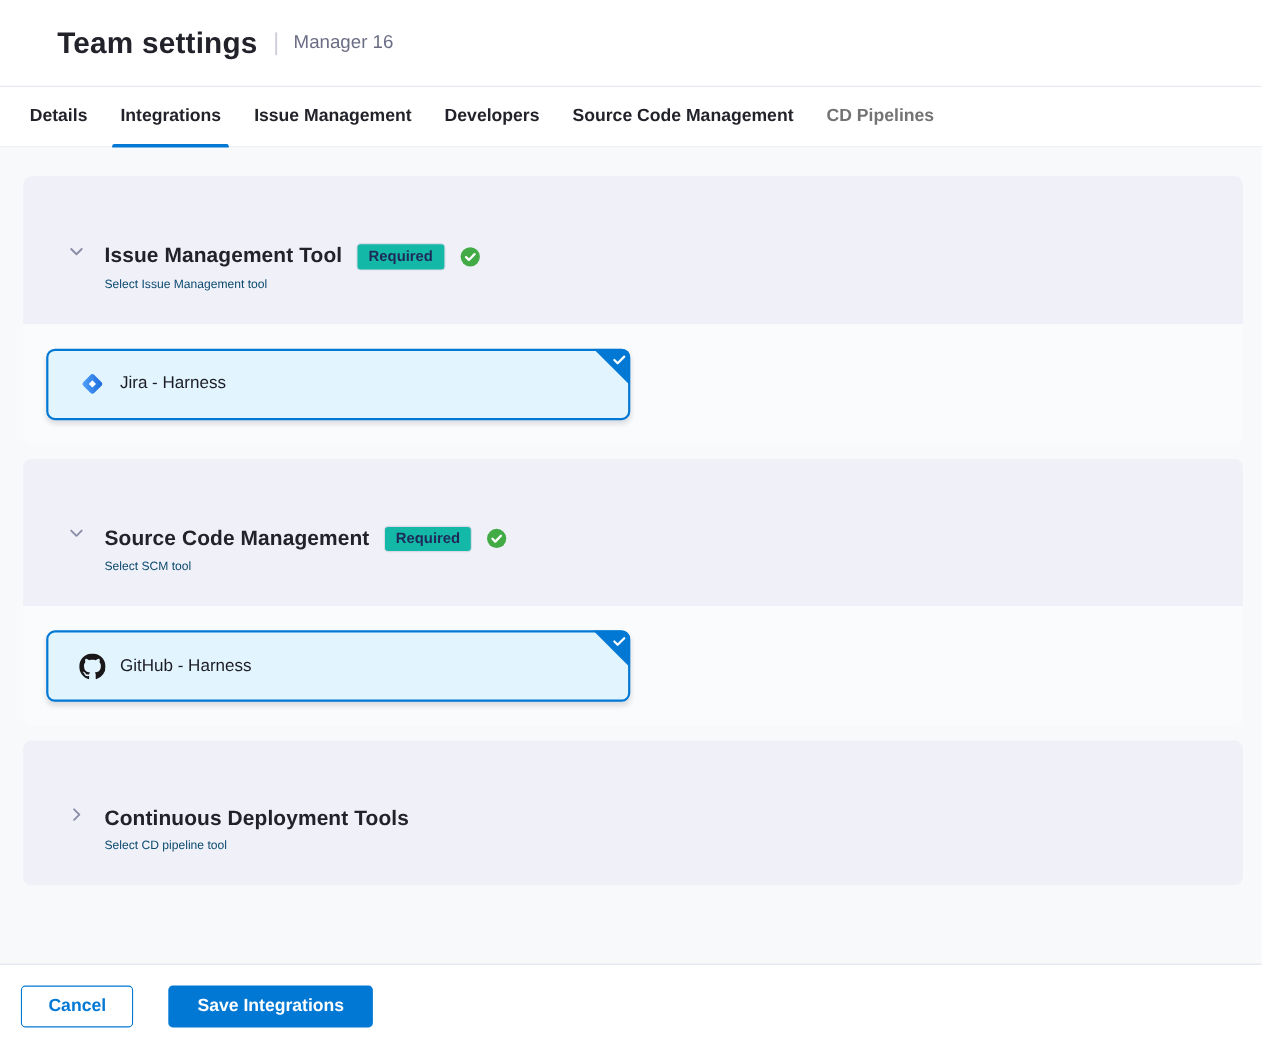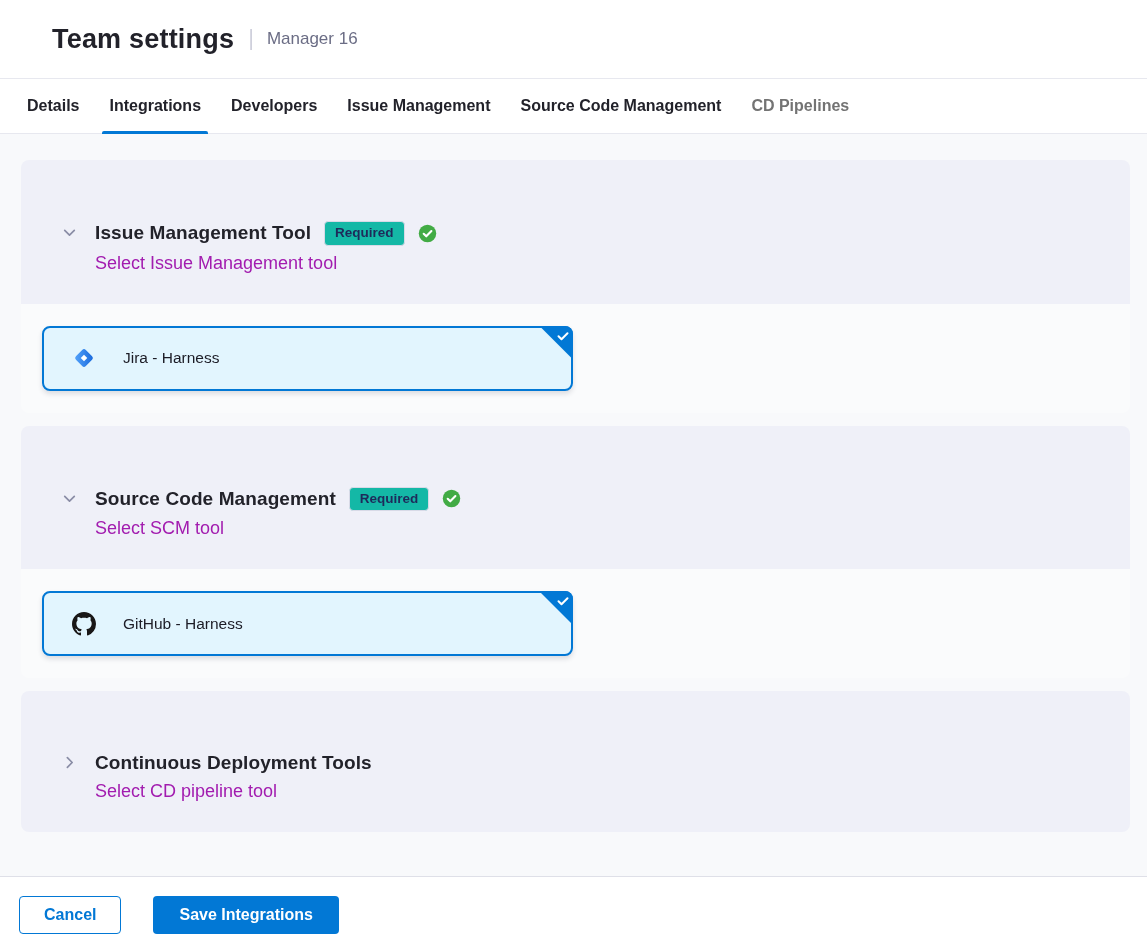--- a/index.html
+++ b/index.html
@@ -68,33 +68,33 @@
   .section-title { font-size:19px; font-weight:700; color:#22222a; letter-spacing:.1px; }
   .badge {
     background:#14b8a6;
     border:1px solid #d8dae7;
     border-radius:4px;
     padding:4px 10px 5px;
     font-size:13.5px; font-weight:700;
     color:#1e2a5a; line-height:1;
   }
   .status-check { width:19px; height:19px; }
-  .section-subtitle { margin-top:7px; font-size:18px; color:#a21caf; }
+  .section-subtitle { margin-top:7px; font-size:11px; color:#0c4a6e; }
 
   .section-body {
     background:#fafbfc;
     padding:22px 21px;
   }
   .tool-card {
     width:531px; height:65px;
     background:#e2f5fe;
     border:2px solid #0278d5;
     border-radius:8px;
     display:flex; align-items:center;
-    padding-left:28px; gap:27px;
+    padding-left:28px; gap:13px;
     position:relative;
     box-shadow:0 3px 5px rgba(40,41,61,.14);
     cursor:pointer;
   }
   .tool-icon { width:24px; height:24px; flex:0 0 24px; }
   .tool-label { font-size:15.5px; font-weight:500; color:#1c1c26; }
 
   .corner-flag {
     position:absolute; top:-2px; right:-2px;
     width:34px; height:34px;
@@ -142,22 +142,22 @@
 
 <header class="page-header">
   <h1 class="page-title">Team settings</h1>
   <span class="title-sep">|</span>
   <span class="page-context">Manager 16</span>
 </header>
 
 <nav class="tab-bar">
   <div class="tab">Details</div>
   <div class="tab active">Integrations</div>
+  <div class="tab">Issue Management</div>
   <div class="tab">Developers</div>
-  <div class="tab">Issue Management</div>
   <div class="tab">Source Code Management</div>
   <div class="tab disabled">CD Pipelines</div>
 </nav>
 
 <main class="content">
 
   <section class="section">
     <div class="section-header">
       <svg class="chevron" viewBox="0 0 16 16">
         <path d="M3.5 6l4.5 4.5L12.5 6" stroke="#8a8da6" stroke-width="1.6" fill="none" stroke-linecap="round" stroke-linejoin="round"></path>

